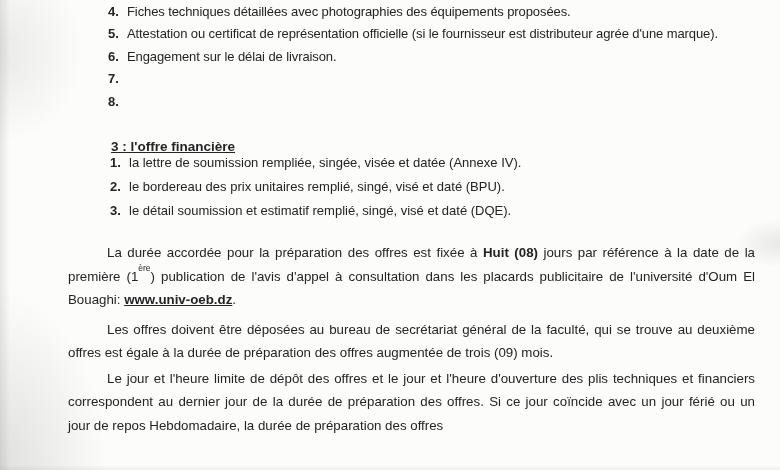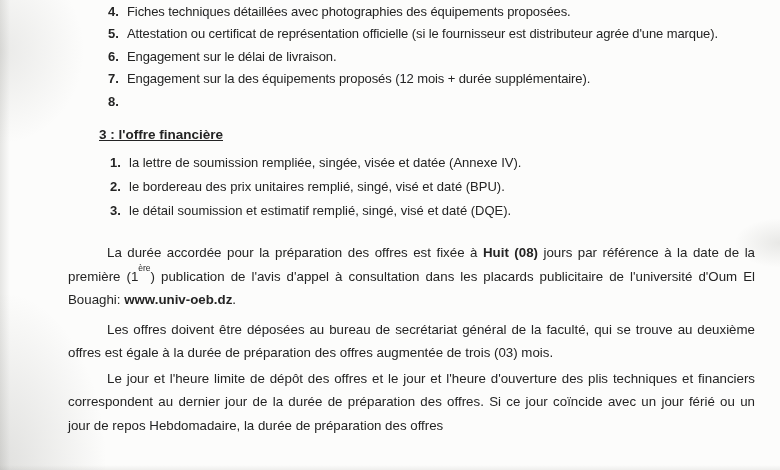--- a/index.html
+++ b/index.html
@@ -24,31 +24,31 @@
     background:linear-gradient(0deg,rgba(140,140,134,.12),rgba(140,140,134,0));}
   
   .list{position:absolute;}
   .list .li{display:flex;white-space:nowrap;}
   .list .num{font-weight:700;width:19px;flex:none;}
   .tech{top:1px;left:108px;font-size:13px;letter-spacing:-.1px;}
   .tech .li{line-height:22.4px;}
   .fin{top:151px;left:110px;font-size:13px;}
   .fin .li{line-height:24px;}
   
-  .heading{position:absolute;top:122px;left:95px;margin:4px;
+  .heading{position:absolute;top:122px;left:95px;margin:16px;
     font-size:13.5px;font-weight:700;text-decoration:underline;line-height:18px;}
   
   .paras{position:absolute;top:241px;left:68px;width:687px;font-size:13.3px;}
   .paras .para + .para{margin-top:6px;}
   .paras .para:nth-child(3){margin-top:2px;}
   .line{line-height:23.5px;height:23.5px;}
   .line.j{text-align:justify;text-align-last:justify;}
   .line.ind{text-indent:39px;}
   .b{font-weight:700;}
-  .u{}
+  .u{text-decoration:underline;}
   sup{font-size:8.5px;position:relative;top:-4px;line-height:0;}
 </style>
 </head>
 <body>
 
 <div class="page">
 
   <div class="art left-strip"></div>
   <div class="art left-top"></div>
   <div class="art left-bottom"></div>
@@ -63,21 +63,20 @@
       <div class="li">
         <span class="num">5.</span>
         <span class="txt">Attestation ou certificat de représentation officielle (si le fournisseur est distributeur agrée d'une marque).</span>
       </div>
       <div class="li">
         <span class="num">6.</span>
         <span class="txt">Engagement sur le délai de livraison.</span>
       </div>
       <div class="li">
         <span class="num">7.</span>
-        <span class="txt">Engagement sur la des équipements proposés (12 mois + durée supplémentaire).</span>
       </div>
       <div class="li">
         <span class="num">8.</span>
       </div>
     </div>
 
   <h3 class="heading">3 : l'offre financière</h3>
 
   <div class="list fin">
       <div class="li">
@@ -95,21 +94,21 @@
     </div>
 
   <div class="paras">
     <div class="para">
         <div class="line j ind"><span>La durée accordée pour la préparation des offres est fixée à </span><span class="b">Huit (08)</span><span> jours par référence à la date de la</span></div>
         <div class="line j"><span>première (1</span><sup>ère</sup><span>) publication de l'avis d'appel à consultation dans les placards publicitaire de l'université d'Oum El</span></div>
         <div class="line"><span>Bouaghi: </span><span class="b u">www.univ-oeb.dz</span><span>.</span></div>
       </div>
     <div class="para">
         <div class="line j ind"><span>Les offres doivent être déposées au bureau de secrétariat général de la faculté, qui se trouve au deuxième</span></div>
-        <div class="line"><span>offres est égale à la durée de préparation des offres augmentée de trois (03) mois.</span></div>
+        <div class="line"><span>offres est égale à la durée de préparation des offres augmentée de trois (09) mois.</span></div>
       </div>
     <div class="para">
         <div class="line j ind"><span>Le jour et l'heure limite de dépôt des offres et le jour et l'heure d'ouverture des plis techniques et financiers</span></div>
         <div class="line j"><span>correspondent au dernier jour de la durée de préparation des offres. Si ce jour coïncide avec un jour férié ou un</span></div>
         <div class="line"><span>jour de repos Hebdomadaire, la durée de préparation des offres</span></div>
       </div>
   </div>
 
 </div>
 

